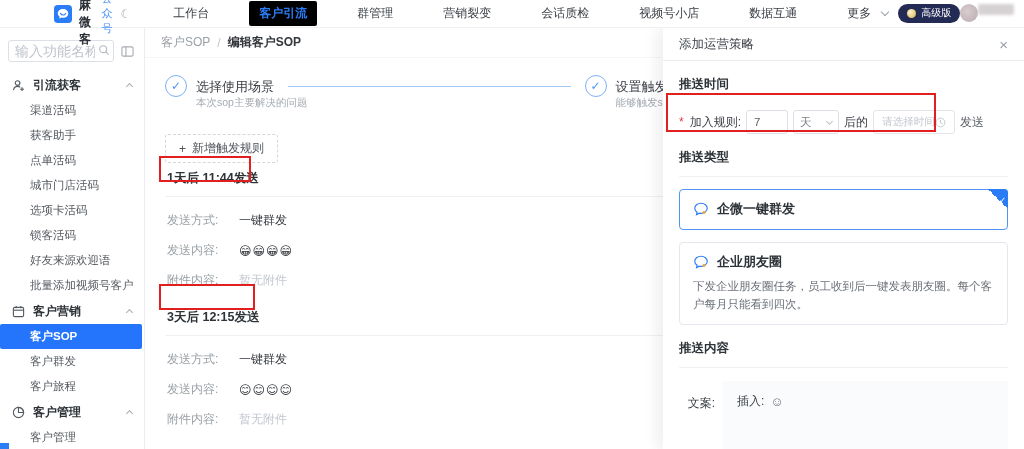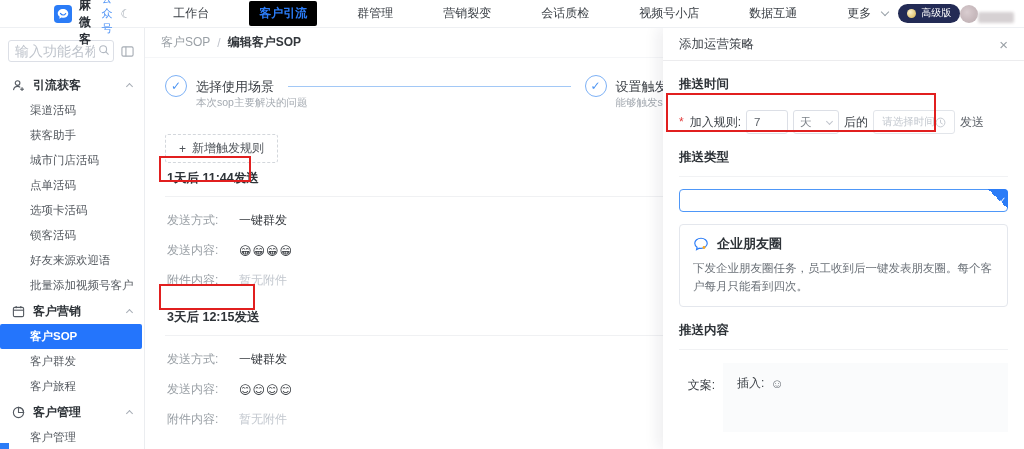--- a/index.html
+++ b/index.html
@@ -12,21 +12,21 @@
   .logo { width:18px; height:18px; margin-left:44px; flex:0 0 auto; }
   .brand { font-size:12px; font-weight:700; color:#2a2f36; margin-left:7px; letter-spacing:.5px; }
   .brand-tag { font-size:11px; color:#4a90f5; margin-left:10px; }
   .moon { font-size:12px; color:#9aa3ad; margin-left:8px; }
   .nav { display:flex; align-items:center; gap:30px; margin-left:32px; font-size:12px; color:#3a3f45; }
   .nav-tab { padding:4px 10px; border-radius:2px; cursor:pointer; white-space:nowrap; }
   .nav-tab.active { background:#000000; color:#2b7cf7; font-weight:700; }
   .nav-more { display:flex; align-items:center; gap:11px; }
   .chev { width:6px; height:6px; border-right:1px solid #98a0a8; border-bottom:1px solid #98a0a8;
           transform:rotate(45deg); display:inline-block; margin-top:-3px; }
-  .top-right { margin-left:auto; display:flex; align-items:flex-end; }
+  .top-right { margin-left:auto; display:flex; align-items:flex-start; }
   .plan-badge { background:#232b55; color:#fff; font-size:10px; border-radius:10px;
                 padding:2px 9px 3px; display:flex; align-items:center; gap:5px; white-space:nowrap; }
   .plan-dot { width:9px; height:9px; border-radius:50%; background:radial-gradient(circle at 35% 35%, #fdf3cf, #d8b24a); }
   .avatar { width:18px; height:18px; border-radius:50%; background:radial-gradient(circle at 40% 40%, #d9cdd0, #b9a9ad); filter:blur(.7px); }
   .blur-name { width:36px; height:11px; border-radius:2px; background:#d6d1d3; filter:blur(1.5px); }
 
   
   .sidebar { position:absolute; left:0; top:28px; bottom:0; width:145px; background:#fff;
              border-right:1px solid #ebedf0; z-index:4; overflow:hidden; }
   .search-row { display:flex; align-items:center; gap:7px; padding:12px 10px 10px 8px; }
@@ -182,22 +182,22 @@
           <path d="M1.6 12c.5-2.6 2.3-4 4.4-4 1.1 0 2.1.4 2.9 1.1" fill="none" stroke="#555b62" stroke-width="1.2"></path>
           <line x1="10.8" y1="9" x2="10.8" y2="13" stroke="#555b62" stroke-width="1.2"></line>
           <line x1="8.8" y1="11" x2="12.8" y2="11" stroke="#555b62" stroke-width="1.2"></line>
         </svg>
     </span>
     <span class="sec-label">引流获客</span>
     <span class="caret-up"></span>
   </div>
   <div class="side-item">渠道活码</div>
   <div class="side-item">获客助手</div>
+  <div class="side-item">点单活码</div>
   <div class="side-item">城市门店活码</div>
-  <div class="side-item">点单活码</div>
   <div class="side-item">选项卡活码</div>
   <div class="side-item">锁客活码</div>
   <div class="side-item">好友来源欢迎语</div>
   <div class="side-item">批量添加视频号客户</div>
 
   <div class="side-sec">
     <span>
       <svg width="13" height="13" viewBox="0 0 14 14">
           <rect x="1.5" y="2.5" width="11" height="10" rx="1.5" fill="none" stroke="#555b62" stroke-width="1.2"></rect>
           <line x1="1.5" y1="5.6" x2="12.5" y2="5.6" stroke="#555b62" stroke-width="1.2"></line>
@@ -324,20 +324,29 @@
       </span>
     </span>
     <span class="gray-12">发送</span>
   </div>
 
   <div class="p-sec">推送类型</div>
   <div class="p-divider"></div>
 
   <div class="type-card selected">
     <span class="card-corner"><span>✓</span></span>
+    <div class="card-title-row">
+      <span>
+        <svg width="16" height="16" viewBox="0 0 18 18">
+            <path d="M9 2.5c-4 0-7 2.5-7 5.7 0 1.8 1 3.4 2.6 4.4l-.6 2.7 3-1.6c.6.2 1.3.2 2 .2 4 0 7-2.5 7-5.7s-3-5.7-7-5.7z" fill="none" stroke="#2b7cf7" stroke-width="1.3"></path>
+            <circle cx="12.4" cy="12.9" r="1.6" fill="#f5a623"></circle>
+          </svg>
+      </span>
+      <span class="card-title">企微一键群发</span>
+    </div>
   </div>
 
   <div class="type-card">
     <div class="card-title-row">
       <span>
         <svg width="16" height="16" viewBox="0 0 18 18">
             <path d="M9 2.5c-4 0-7 2.5-7 5.7 0 1.8 1 3.4 2.6 4.4l-.6 2.7 3-1.6c.6.2 1.3.2 2 .2 4 0 7-2.5 7-5.7s-3-5.7-7-5.7z" fill="none" stroke="#2b7cf7" stroke-width="1.3"></path>
             <circle cx="12.4" cy="12.9" r="1.6" fill="#f5a623"></circle>
           </svg>
       </span>

